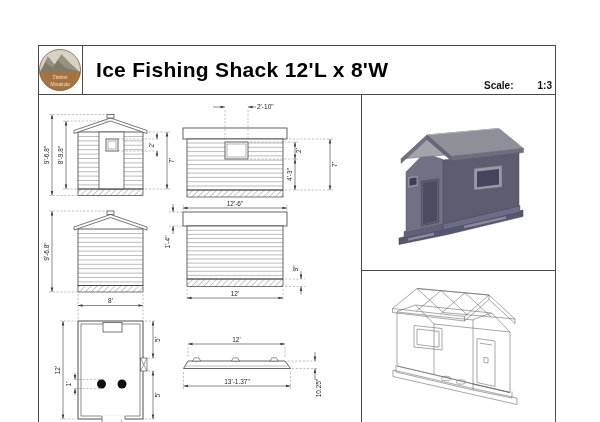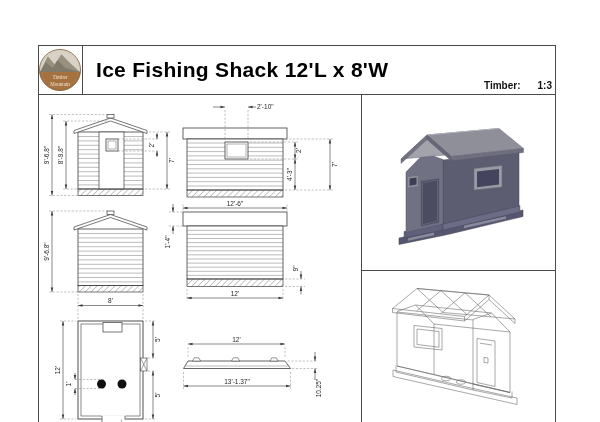--- a/index.html
+++ b/index.html
@@ -48,21 +48,21 @@
         </g>
         <circle cx="22.5" cy="24" r="21" fill="none" stroke="#7d5c38" stroke-width="0.8"></circle>
       </svg>
     </div>
     <div class="title-cell">
       <span class="page-title">Ice Fishing Shack 12'L x 8'W</span>
     </div>
   </div>
   <div class="abs hline" style="left:38px;top:62px;width:518px;"></div>
   <div class="abs scale-box">
-    <span>Timber:</span>
+    <span>Scale:</span>
     <span>1:3</span>
   </div>
 
   <div class="abs vline" style="left:361px;top:62px;height:345px;"></div>
   <div class="abs hline" style="left:361px;top:238px;width:195px;"></div>
 
   <svg class="abs" style="left:38px;top:62px;" width="323" height="345" viewBox="38 62 323 345">
     <defs>
       <marker id="arw" viewBox="0 0 9 9" refX="8.6" refY="4.5" markerWidth="8" markerHeight="8" orient="auto-start-reverse">
         <path d="M0,2.2 L8.6,4.5 L0,6.8 Z" fill="#3a3a3a"></path>

